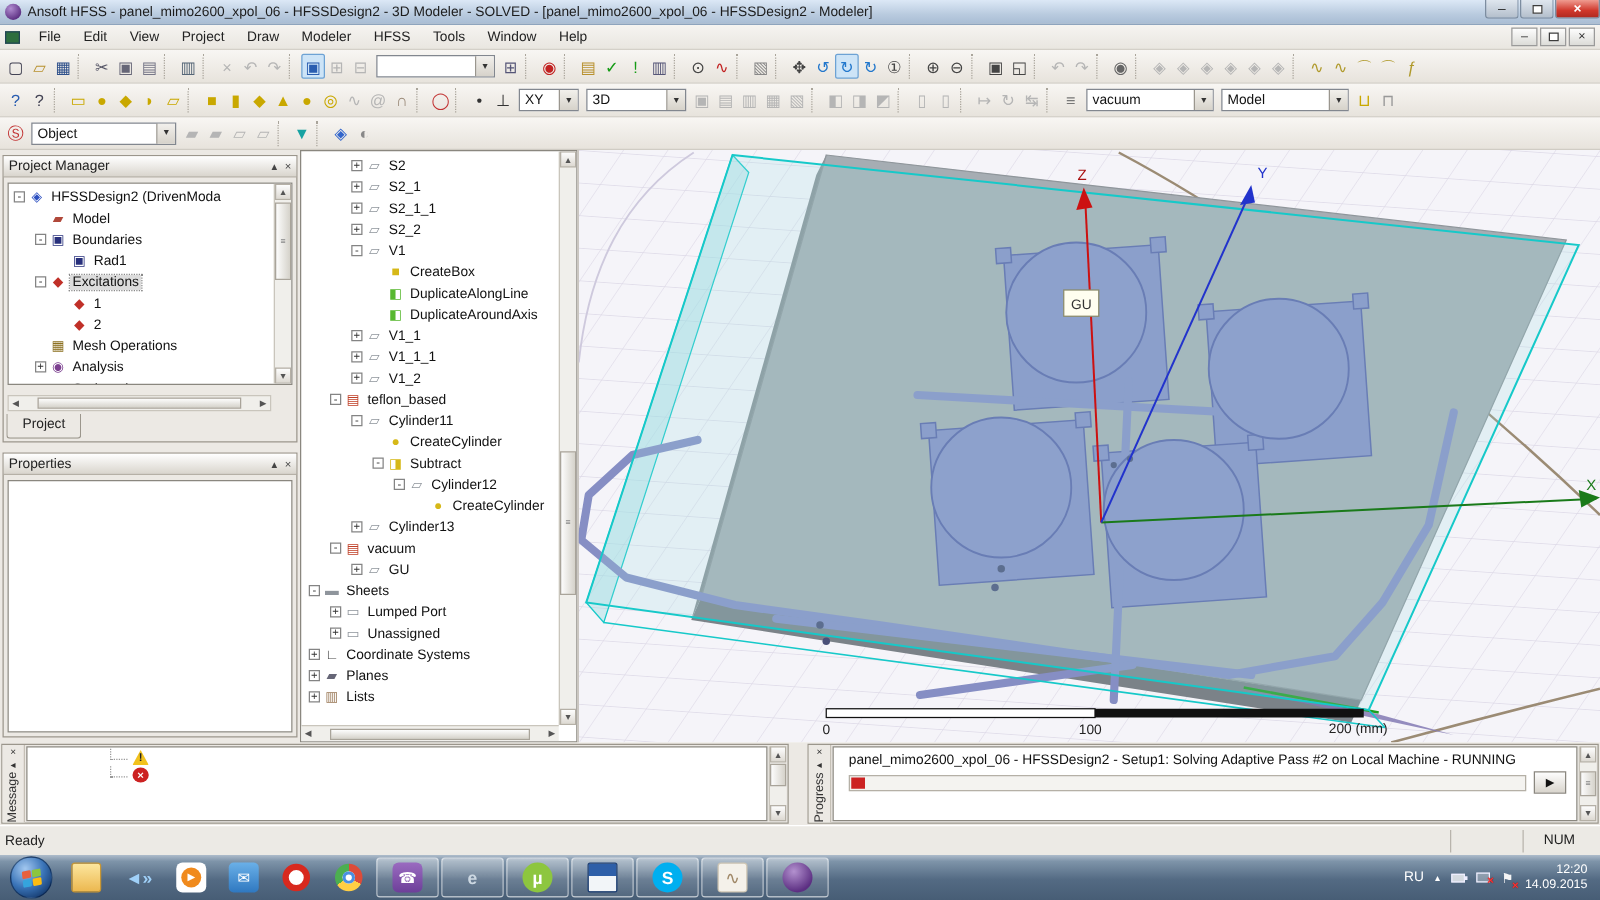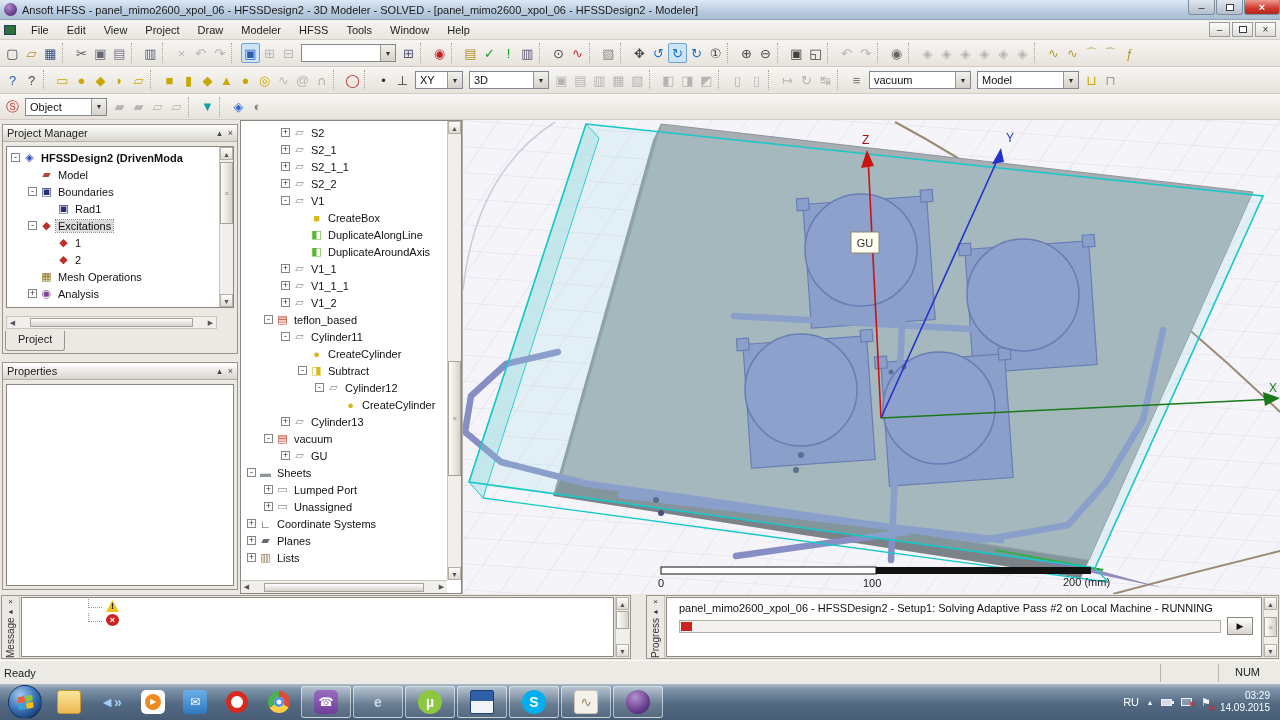--- a/index.html
+++ b/index.html
@@ -26,21 +26,21 @@
 .tbar{position:absolute;left:0;width:1280px;background:linear-gradient(#f8f6f3,#e7e3dc);border-bottom:1px solid #d0ccc4;display:flex;align-items:center;padding-left:3px}
 #tb1{top:40px;height:27px}#tb2{top:67px;height:27px}#tb3{top:94px;height:26px}
 [data-repeat]{display:contents}
 .tbi{width:19px;height:20px;display:inline-flex;align-items:center;justify-content:center;border:1px solid transparent;border-radius:2px;flex:none}
 .tbi .gl{font-size:13px;line-height:1}
 .tbi.sep{width:8px;height:20px;border:none;border-left:1px dotted #a9a49a;margin:0 2px;border-radius:0}
 .tbi.act{background:#cde4f7;border-color:#6da2d4}
 .combo{height:18px;background:#fff;border:1px solid #82878f;display:inline-flex;align-items:center;margin:0 3px;flex:none}
 .combo .cval{flex:1;padding:0 4px;color:#111;overflow:hidden;white-space:nowrap}
 .combo .carr{width:15px;height:16px;background:linear-gradient(#f2f0ec,#d6d2ca);border-left:1px solid #9a968e;display:flex;align-items:center;justify-content:center;font-size:7px;color:#333}
-.w95{width:95px}.w48{width:48px}.w80{width:80px}.w100{width:102px}.w90{width:82px}
+.w95{width:95px}.w48{width:48px}.w80{width:80px}.w100{width:102px}.w90{width:116px}
 
 
 .workspace{position:absolute;left:0;top:120px;width:1280px;height:474px;background:#ece9e4}
 .panel{position:absolute;border:1px solid #9b968c;background:#ece9e4}
 .phead{height:17px;background:linear-gradient(#ffffff,#d9d5cd);border-bottom:1px solid #b5b0a6;display:flex;align-items:center;padding:0 4px;color:#222}
 .phbtns{margin-left:auto;display:flex;gap:6px;font-size:9px;color:#444}
 #pm{left:2px;top:4px;width:236px;height:230px}
 #pm .treebody{position:absolute;left:3px;top:21px;right:3px;height:162px;background:#fff;border:1px solid #8a877f;overflow:hidden;padding-top:2px}
 .hscroll{position:absolute;left:3px;right:20px;height:13px;background:#f0efeb;border:1px solid #c9c5bc;display:flex;align-items:center}
 #pm .hscroll{bottom:24px}
@@ -51,21 +51,21 @@
 #props{left:2px;top:242px;width:236px;height:228px}
 #props .pbody{position:absolute;left:3px;top:21px;right:3px;bottom:3px;background:#fff;border:1px solid #8a877f}
 
 
 .trow{height:17px;display:flex;align-items:center;white-space:nowrap;padding-left:4px}
 .exp{width:9px;height:9px;border:1px solid #848484;background:#fff;font-size:9px;line-height:7px;text-align:center;color:#333;margin-right:3px;flex:none}
 .exp:empty{visibility:hidden}
 .ticon{width:13px;text-align:center;margin-right:3px;font-size:11px;flex:none}
 .tlabel{color:#111;padding:0 2px}
 .trow.sel .tlabel{background:#dcdcdc;outline:1px dotted #8a8a8a}
-.trow.bold .tlabel{font-weight:bold}
+.trow.bold .tlabel{font-weight:normal}
 
 
 .vscroll{position:absolute;top:0;right:0;width:14px;bottom:0;background:#f0efeb;border-left:1px solid #c9c5bc}
 .varr{position:absolute;left:0;width:13px;height:13px;font-size:7px;color:#555;text-align:center;line-height:13px;background:linear-gradient(#fdfdfd,#ddd9d2);border:1px solid #b5b0a6}
 .vthumb{position:absolute;left:0;width:13px;background:linear-gradient(90deg,#fdfdfd,#d5d2ca);border:1px solid #a9a49a;display:flex;align-items:center;justify-content:center;color:#888;font-size:7px;letter-spacing:0}
 
 
 #mtree{position:absolute;left:240px;top:0;width:222px;height:474px;background:#fff;border:1px solid #8a877f;overflow:hidden;padding:3px 0 0 2px}
 #mtree .vscroll{bottom:13px}
 #mtree .hscroll{left:0;right:14px;bottom:0;border:none;border-top:1px solid #c9c5bc}
@@ -858,19 +858,19 @@
         </span></span>
     <span class="tray">
       <span class="trlang">RU</span>
       <span class="trchev">▴</span>
       <span class="batt"></span>
       <span class="net">
           <span class="redx">×</span>
         </span>
       <span class="trflag">⚑<span class="redx">×</span></span>
       <span class="clock">
-        <div>03:29</div>
+        <div>12:20</div>
         <div>14.09.2015</div>
       </span>
     </span>
   </div>
 
 </div>
 
 </body></html>

